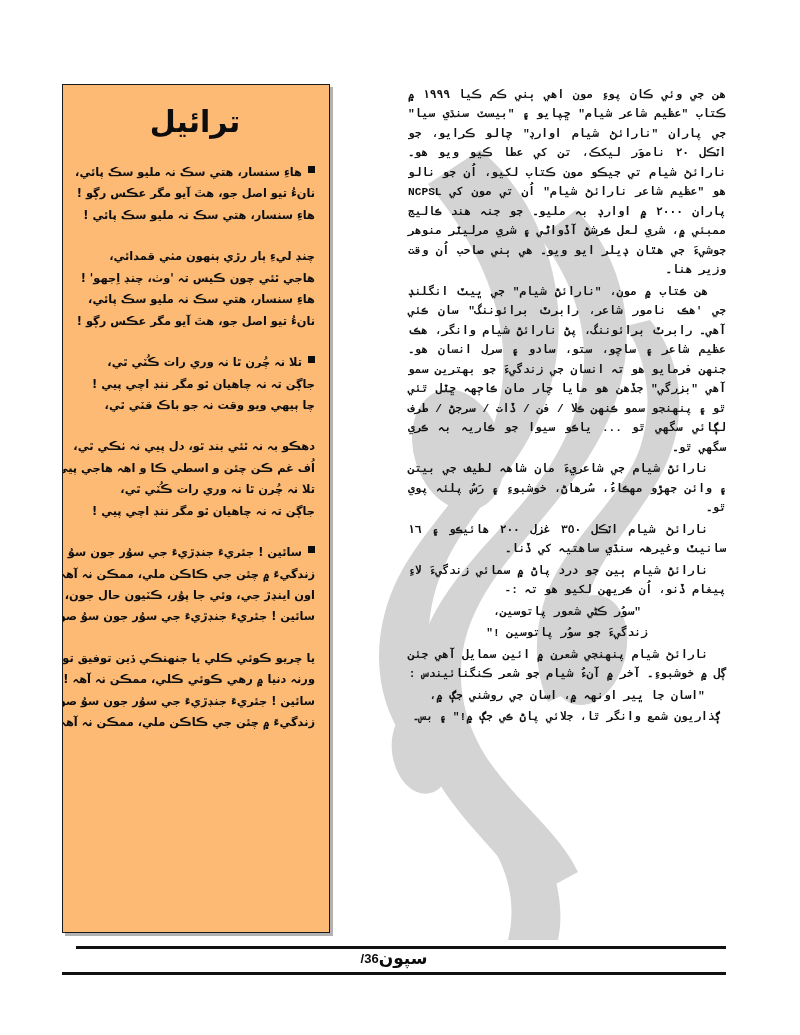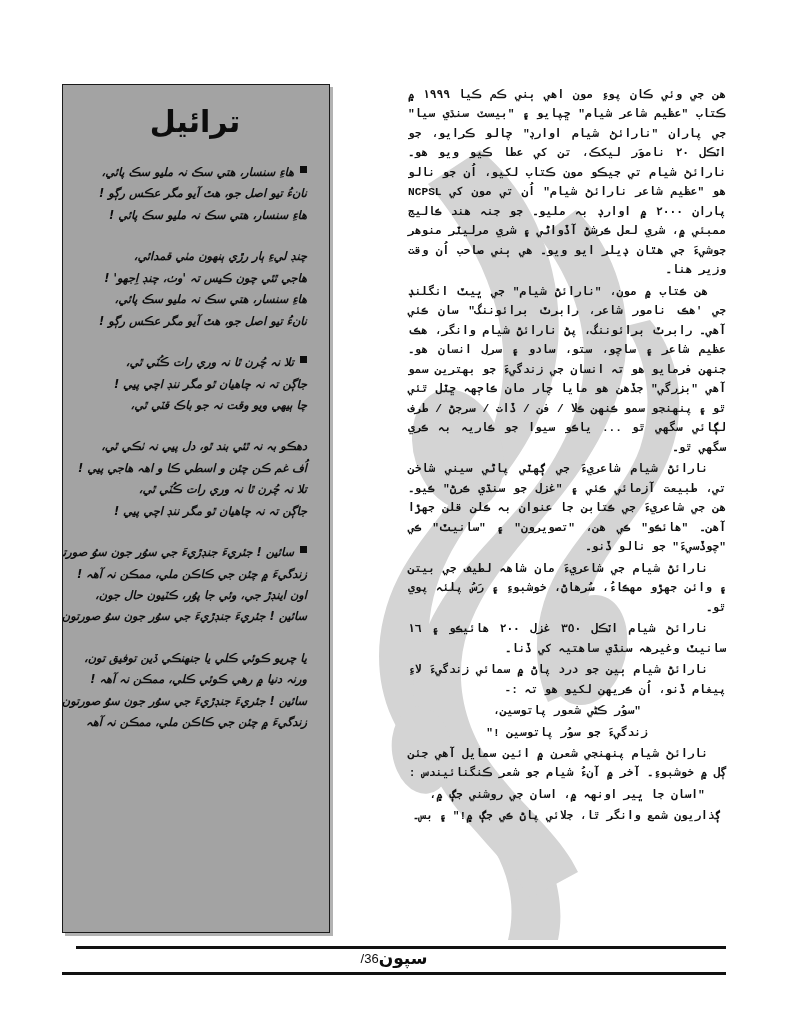--- a/index.html
+++ b/index.html
@@ -46,42 +46,41 @@
   }
 
   
   .poem-panel {
     position: absolute;
     right: 470px;      
     left: 96px;
     top: 84px;
     width: 268px;
     height: 849px;
-    background: #a3a3a3;
+    background: #fdba74;
     border: 1.5px solid #1a1a1a;
     box-shadow: 3px 3px 0 0 rgba(0,0,0,0.30);
     box-sizing: border-box;
     padding: 10px 14px 10px 12px;
     overflow: hidden;
     direction: rtl;
   }
   .poem-title {
     text-align: center;
     font-size: 30px;
     font-weight: 700;
     color: #0d0d0d;
     letter-spacing: 0px;
     margin: 10px 0 24px 0;
     line-height: 1.1;
     font-family: "DejaVu Sans", "Liberation Sans", sans-serif;
   }
   .stanza {
-    margin: 0 8px 20px 0;
+    margin: 0 0 20px 0;
     position: relative;
-    font-style: italic;
   }
   .stanza:last-child { margin-bottom: 0; }
   .stanza.has-bullet .bullet {
     display: inline-block;
     width: 7px;
     height: 7px;
     background: #0d0d0d;
     vertical-align: 3px;
     margin-left: 6px;
   }
@@ -153,21 +152,21 @@
   }
   .mag-name {
     font-size: 17px;
     font-weight: 700;
     color: #0d0d0d;
     vertical-align: -1px;
     font-family: "DejaVu Sans", "Liberation Sans", sans-serif;
   }
   .page-num {
     font-size: 13px;
-    font-weight: 400;
+    font-weight: 700;
     color: #0d0d0d;
     direction: ltr;
     display: inline-block;
     font-family: "Liberation Sans", sans-serif;
   }
 </style>
 </head>
 <body>
 
 <div class="page">
@@ -234,21 +233,20 @@
         <div class="verse">يا چريو ڪوئي ڪلي يا جنهنڪي ڏين توفيق تون،</div>
         <div class="verse">ورنہ دنيا ۾ رهي ڪوئي ڪلي، ممڪن نہ آهہ !</div>
         <div class="verse">سائين ! جئريءَ جنڊڙيءَ جي سوُر جون سوُ صورتون،</div>
         <div class="verse">زندگيءَ ۾ چئن جي ڪاڪن ملي، ممڪن نہ آهہ</div>
       </div>
     </div>
 
     <div class="article">
       <p>هن جي وئي ڪان پوءِ مون اهي ٻني ڪم ڪيا ١٩٩٩ ۾ ڪتاب "عظيم شاعر شيام" ڇپايو ۽ "بيسٽ سنڌي سيا" جي پاران "نارائڻ شيام اوارڊ" چالو ڪرايو، جو اٽڪل ٢٠ ناموَر ليکڪ، تن کي عطا ڪيو ويو هو۔ نارائڻ شيام تي جيڪو مون ڪتاب لکيو، اُن جو نالو هو "عظيم شاعر نارائڻ شيام" اُن تي مون کي NCPSL پاران ٢٠٠٠ ۾ اوارڊ بہ مليو۔ جو جنہ هند ڪاليج ممبئي ۾، شري لعل ڪرشڻ آڏواڻي ۽ شري مرليٽر منوهر جوشيءَ جي هٿان ڊيلر ايو ويو۔ هي ٻني صاحب اُن وقت وزير هنا۔</p>
       <p class="indent">هن ڪتاب ۾ مون، "نارائڻ شيام" جي ڀيٽ انگلنڊ جي 'هڪ نامور شاعر، رابرٽ برائوننگ" سان ڪئي آهي۔ رابرٽ برائوننگ، پڻ نارائڻ شيام وانگر، هڪ عظيم شاعر ۽ ساچو، ستو، سادو ۽ سرل انسان هو۔ جنهن فرمايو هو تہ انسان جي زندگيءَ جو بهترين سمو آهي "بزرگي" جڏهن هو مايا چار مان ڪاڄهہ ڇٽل ٿئي ٿو ۽ پنهنجو سمو ڪنهن ڪلا / فن / ڏات / سرجڻ / طرف لڳائي سگهي ٿو ... ياڪو سيوا جو ڪاريہ بہ ڪري سگهي ٿو۔</p>
-      <p class="indent">نارائڻ شيام شاعريءَ جي ڳهٽي پاڻي سيني شاخن تي، طبيعت آزمائي ڪئي ۽ "غزل جو سنڌي ڪرڻ" ڪيو۔ هن جي شاعريءَ جي ڪتابن جا عنوان بہ ڪلن قلن جهڙا آهن۔ "هائڪو" ڪي هن، "تصويرون" ۽ "سانيٽ" ڪي "چوڏسيءَ" جو نالو ڏنو۔</p>
       <p class="indent">نارائڻ شيام جي شاعريءَ مان شاهہ لطيف جي بيتن ۽ وائن جهڙو مهڪاءُ، سُرهاڻ، خوشبوءِ ۽ رَسُ پلئہ پوي ٿو۔</p>
       <p class="indent">نارائڻ شيام اٽڪل ٣٥٠ غزل ٢٠٠ هائيڪو ۽ ١٦ سانيٽ وغيرهہ سنڌي ساهتيہ کي ڏنا۔</p>
       <p class="indent">نارائڻ شيام ٻين جو درد پاڻ ۾ سمائي زندگيءَ لاءِ پيغام ڏنو، اُن ڪريهن لکيو هو تہ :-</p>
       <p class="quote">"سوُر ڪڻي شعور پاتوسين،</p>
       <p class="quote">زندگيءَ جو سوُر پاتوسين !"</p>
       <p class="indent">نارائڻ شيام پنهنجي شعرن ۾ ائين سمايل آهي جئن ڳل ۾ خوشبوءِ۔ آخر ۾ آنءُ شيام جو شعر ڪنگنائيندس :</p>
       <p class="quote">"اسان جا ڀير اونهہ ۾، اسان جي روشني جڳ ۾،</p>
       <p class="quote">ڳذاريون شمع وانگر ٿا، جلائي پاڻ ڪي جڳ ۾!" ۽ بس۔</p>
     </div>
 

